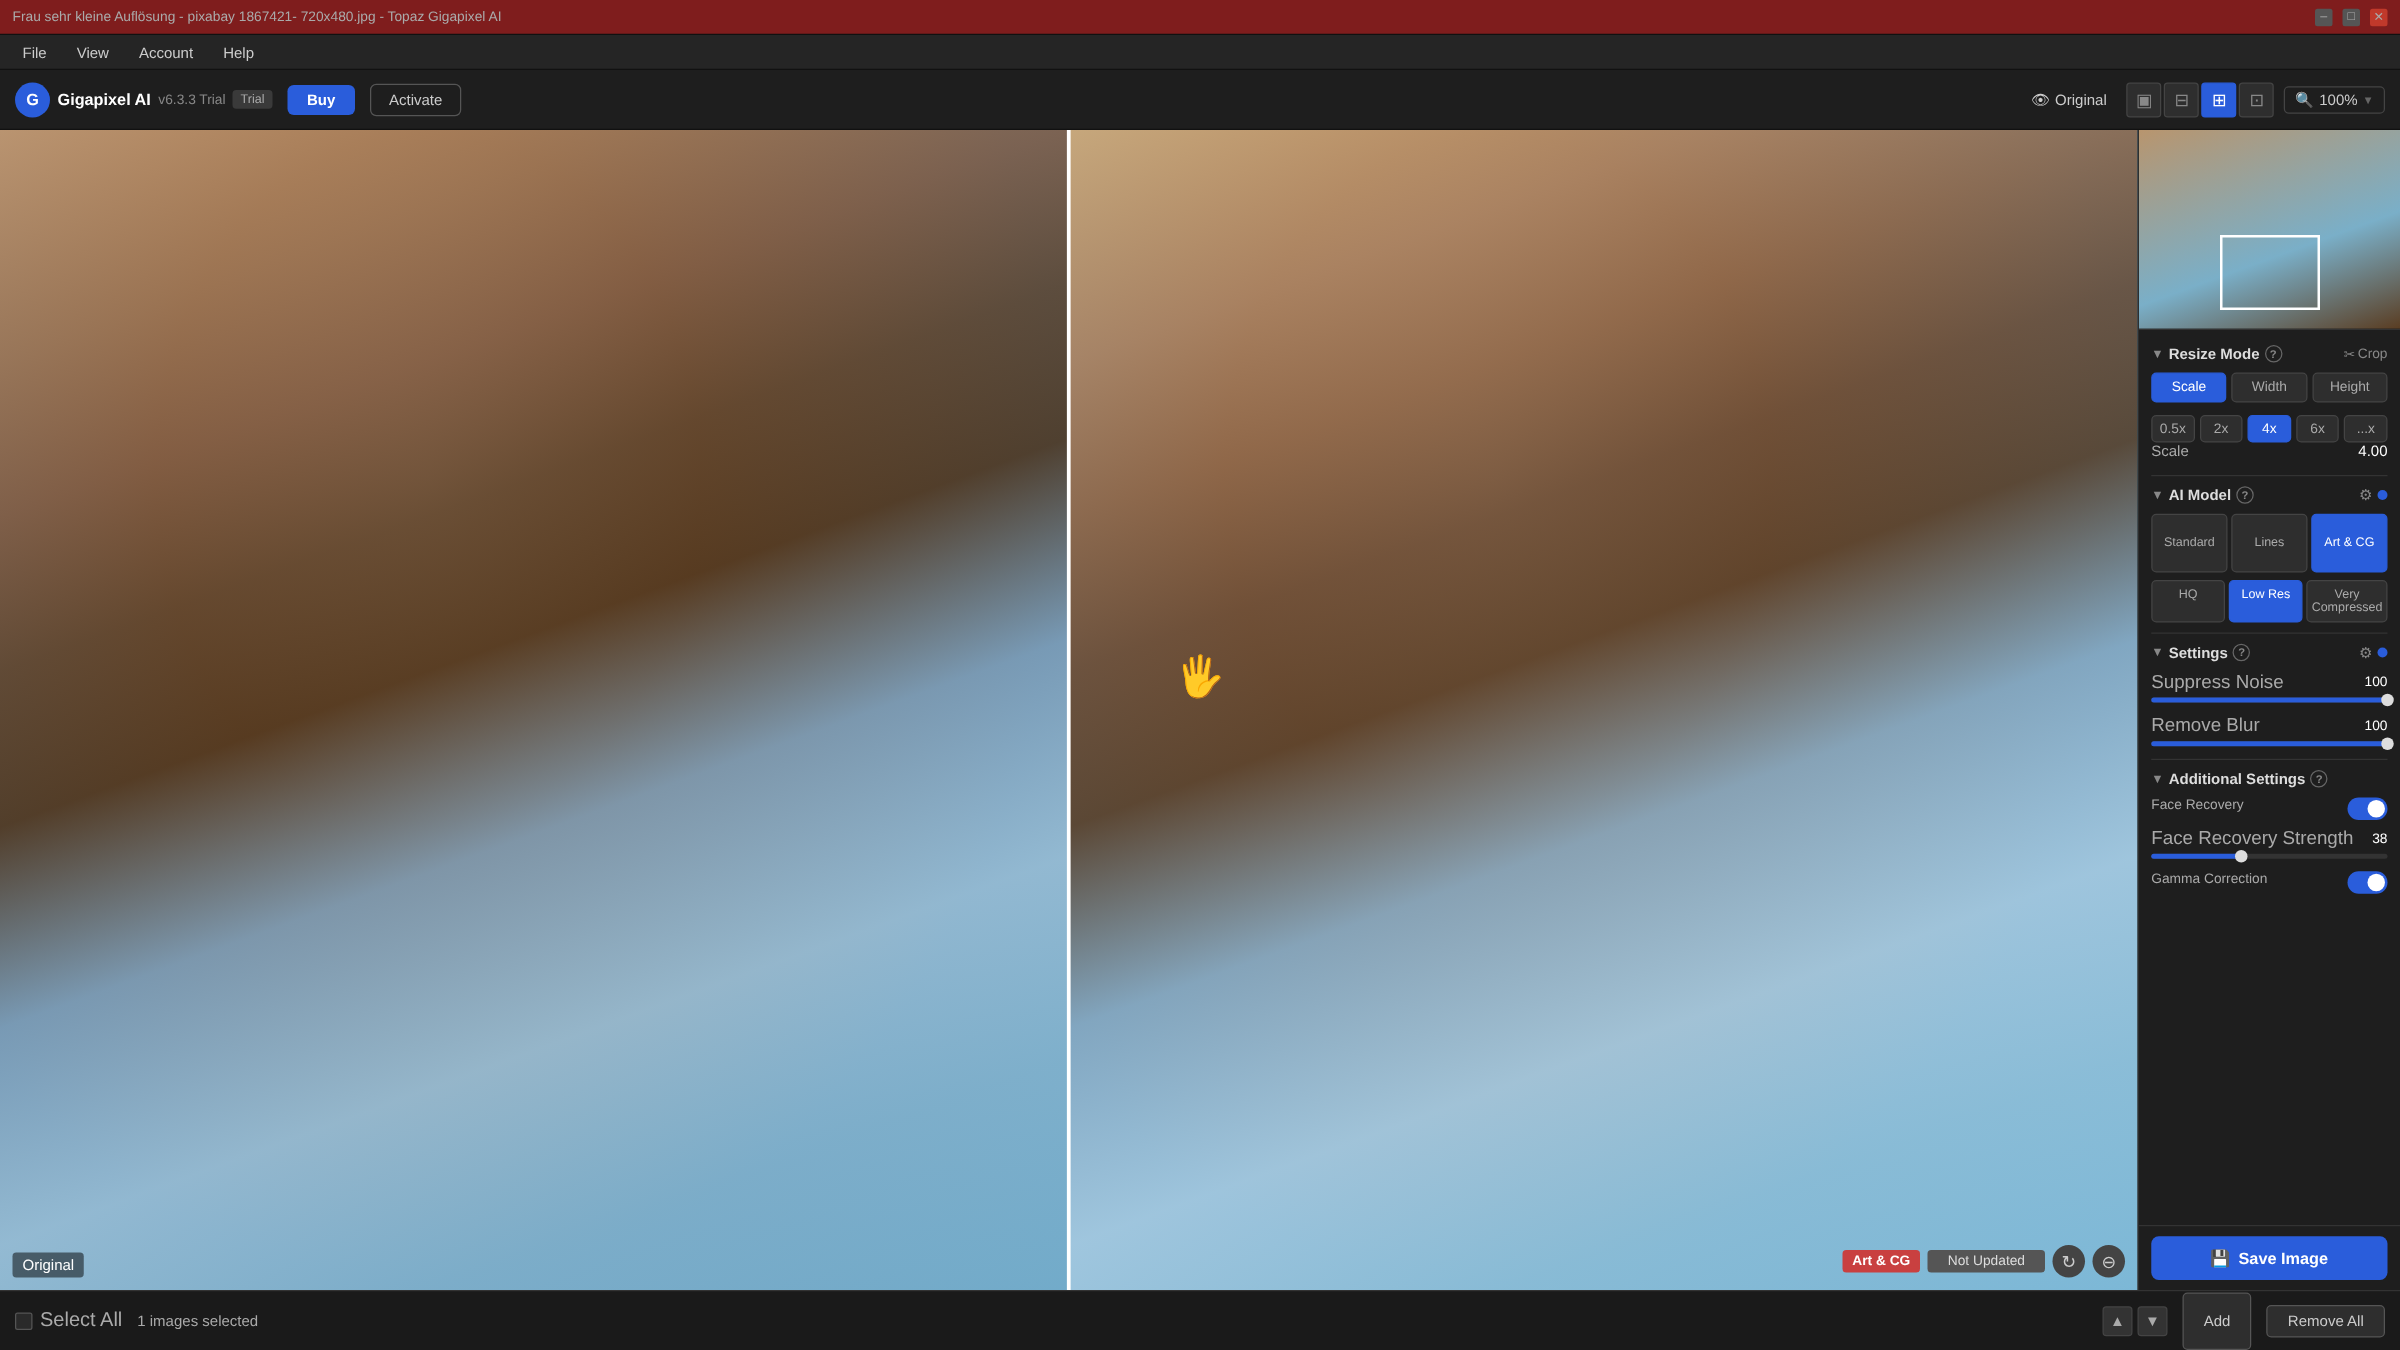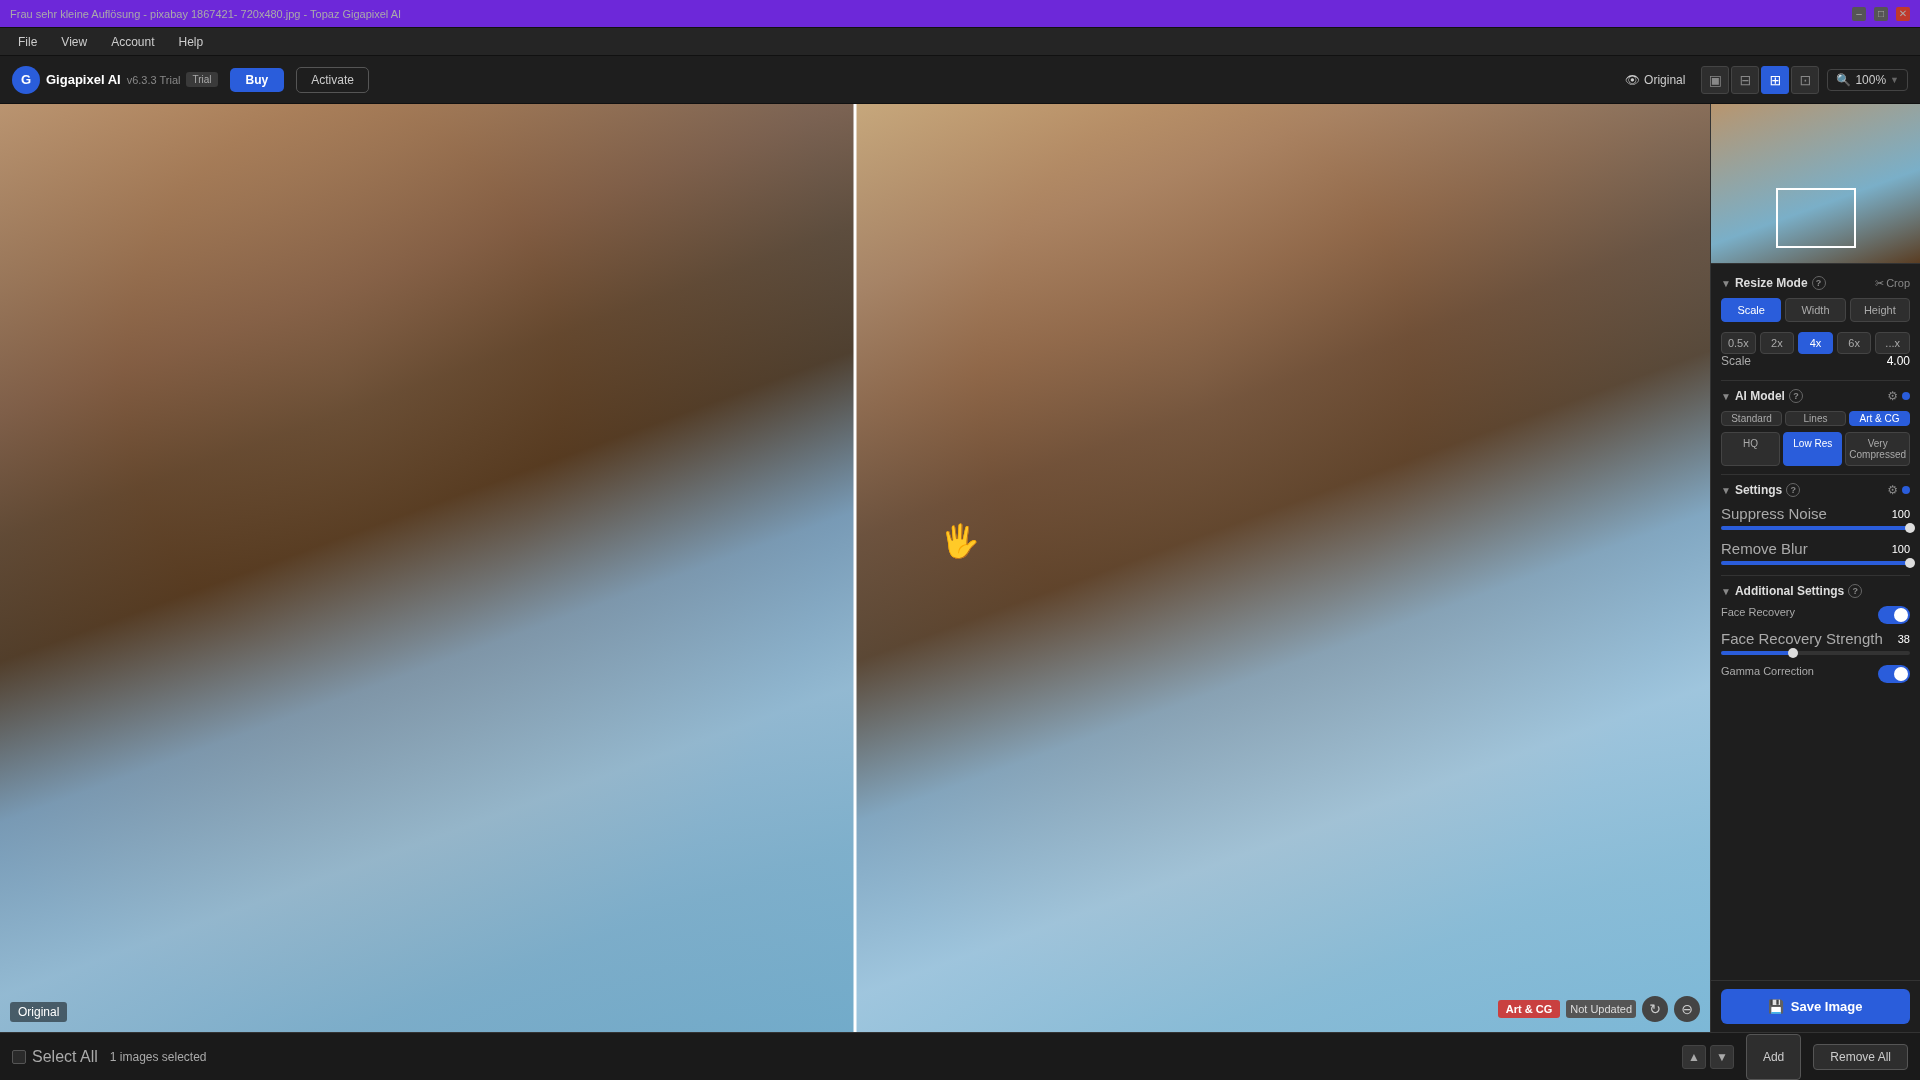--- a/index.html
+++ b/index.html
@@ -1,21 +1,21 @@
 <!DOCTYPE html>
 <html><head>
   <meta charset="utf-8">
   <style>
     * { box-sizing: border-box; margin: 0; padding: 0; }
     body { font-family: -apple-system, BlinkMacSystemFont, 'Segoe UI', sans-serif; background: #1a1a1a; color: #ccc; font-size: 12px; overflow: hidden; width: 1920px; height: 1080px; }
 
     
     #titlebar {
       height: 28px;
-      background: #6d28d9;
+      background: #7f1d1d;
       display: flex;
       align-items: center;
       padding: 0 10px;
       justify-content: space-between;
       border-bottom: 1px solid #111;
     }
     #titlebar .title { font-size: 11px; color: #aaa; }
     #titlebar .wincontrols { display: flex; gap: 8px; }
     #titlebar .wincontrols span { width: 14px; height: 14px; background: #555; border-radius: 2px; cursor: pointer; display: flex; align-items: center; justify-content: center; font-size: 10px; color: #aaa; }
 
@@ -88,21 +88,21 @@
     }
     .canvas-badges {
       position: absolute;
       bottom: 10px;
       right: 10px;
       display: flex;
       gap: 6px;
       align-items: center;
     }
     .badge-art { background: #c94040; color: white; padding: 3px 8px; border-radius: 3px; font-size: 11px; font-weight: 600; }
-    .badge-notupdated { background: #555; color: #ddd; padding: 3px 4px; border-radius: 3px; font-size: 11px; }
+    .badge-notupdated { background: #555; color: #ddd; padding: 3px 16px; border-radius: 3px; font-size: 11px; }
     .badge-icon { width: 26px; height: 26px; background: #444; border-radius: 50%; display: flex; align-items: center; justify-content: center; color: #ccc; font-size: 14px; cursor: pointer; }
 
     
     .left-image {
       position: absolute;
       left: 0; top: 0;
       width: 50%;
       height: 100%;
       background: 
         radial-gradient(ellipse at 40% 30%, #c8a882 0%, #a07850 30%, #6b9ab8 70%, #89bcd4 100%);
@@ -224,21 +224,21 @@
 
     .scale-row { display: flex; justify-content: space-between; align-items: center; margin-bottom: 12px; }
     .scale-label { color: #aaa; font-size: 12px; }
     .scale-value { color: #fff; font-size: 12px; }
 
     .divider { border: none; border-top: 1px solid #333; margin: 8px 0; }
 
     .model-btns { display: flex; gap: 3px; margin-bottom: 6px; }
     .model-btn {
       flex: 1;
-      padding: 1px 3px;
+      padding: 17px 3px;
       background: #2e2e2e;
       border: 1px solid #444;
       color: #aaa;
       border-radius: 4px;
       cursor: pointer;
       font-size: 10px;
       text-align: center;
     }
     .model-btn.active { background: #2a5ddb; border-color: #2a5ddb; color: white; }
 

